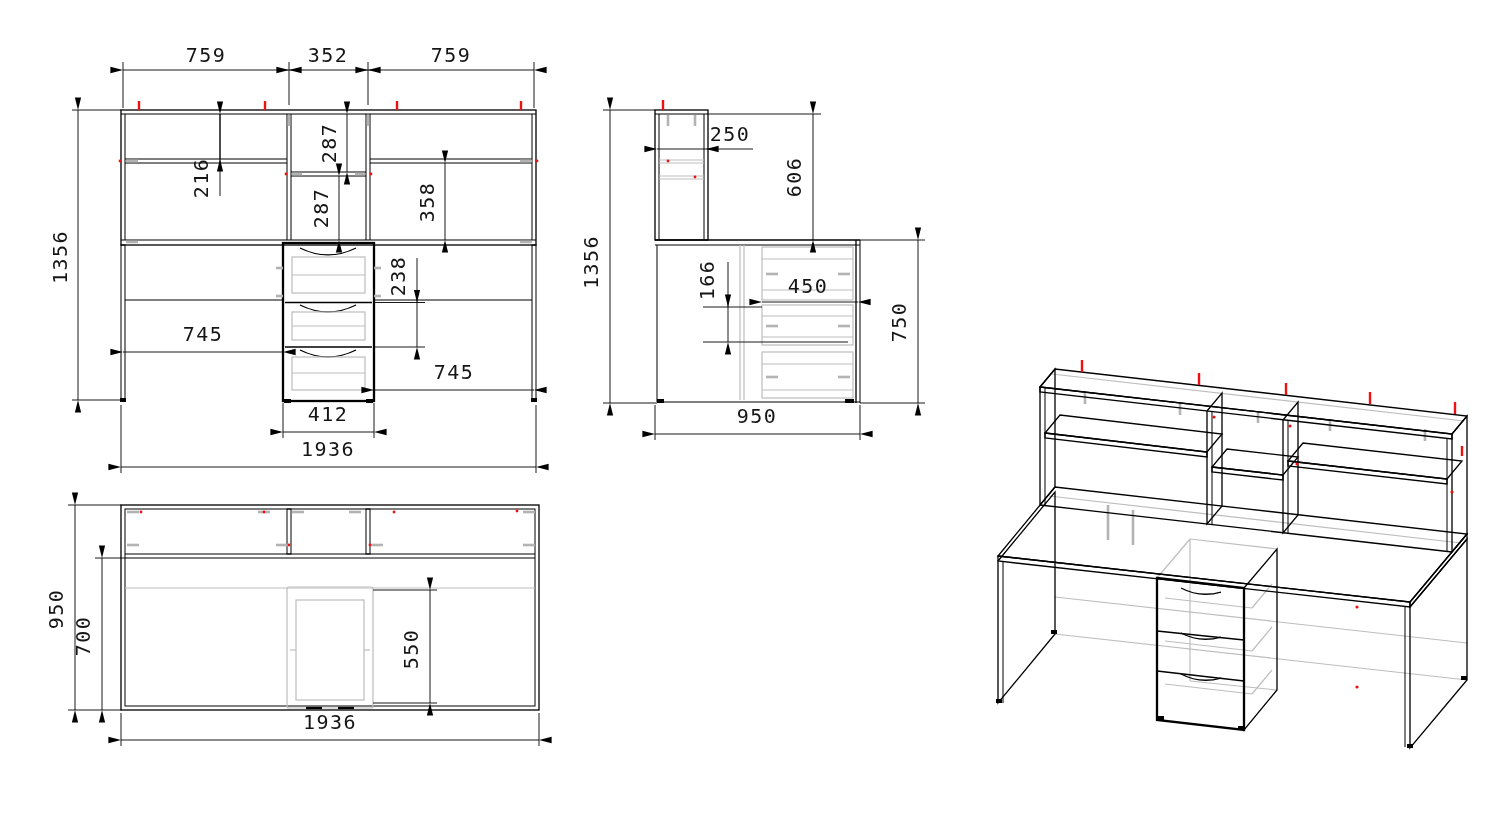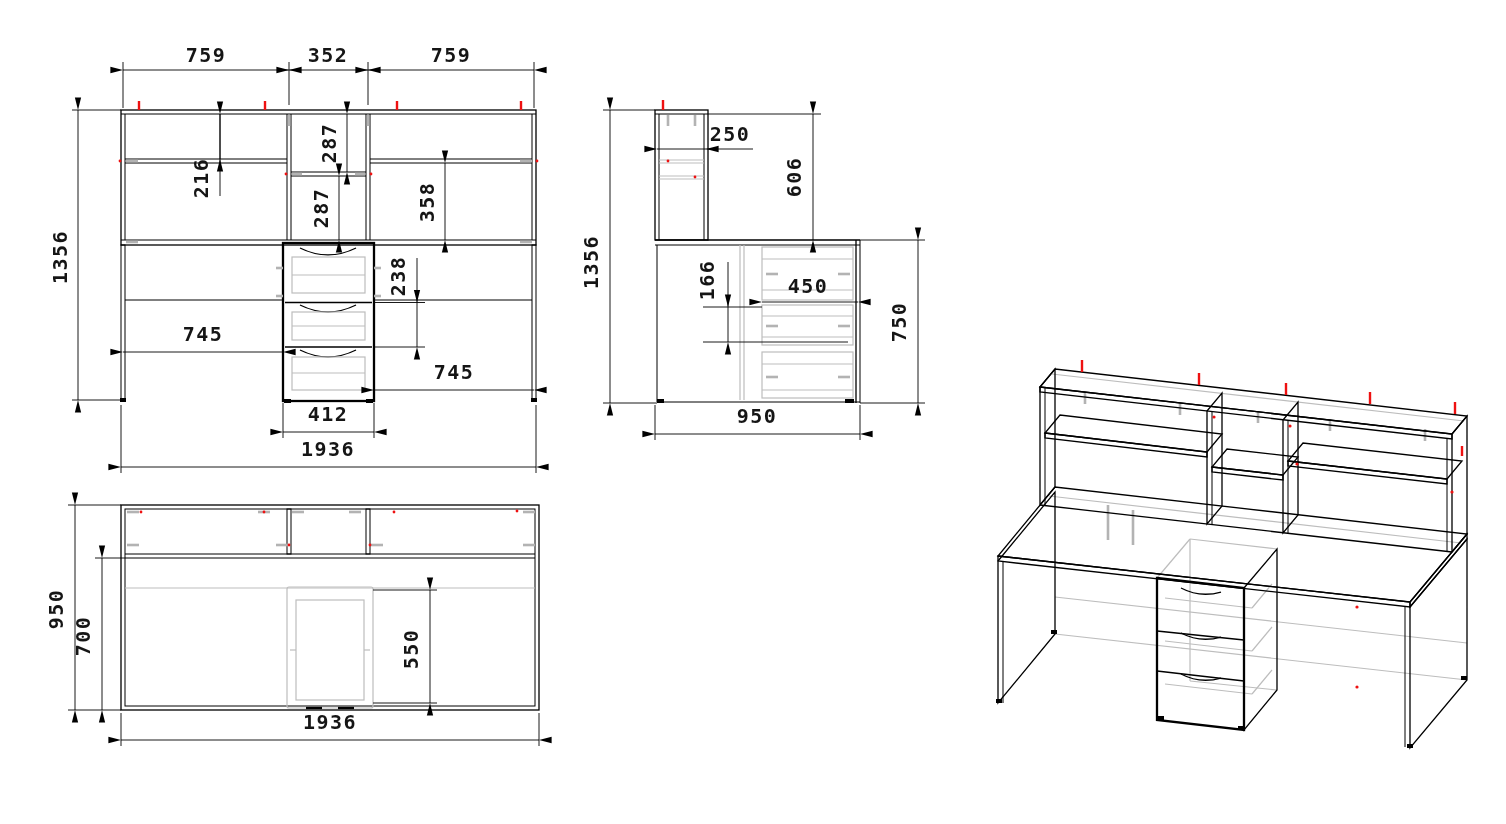--- a/index.html
+++ b/index.html
@@ -1,16 +1,16 @@
 <!DOCTYPE html>
 <html><head>
 <meta charset="utf-8">
 <style>
   html,body{margin:0;padding:0;background:#ffffff;}
-  .page{width:1506px;height:824px;position:relative;background:#fff;overflow:hidden;font-weight:bold;}
+  .page{width:1506px;height:824px;position:relative;background:#fff;overflow:hidden;}
   svg{display:block;}
   .ln{stroke:#000;fill:none;stroke-width:1.3;}
   .thin{stroke:#000;fill:none;stroke-width:1;}
   .thick{stroke:#000;fill:none;stroke-width:2.3;}
   .gray{stroke:#bdbdbd;fill:none;stroke-width:1.2;}
   .gray2{stroke:#b3b3b3;fill:none;stroke-width:2.6;}
   .red{stroke:#ee1111;fill:none;stroke-width:2.4;}
   .redf{fill:#ee1111;stroke:none;}
   .blkf{fill:#000;stroke:none;}
   .dim{stroke:#000;fill:none;stroke-width:0.9;}

